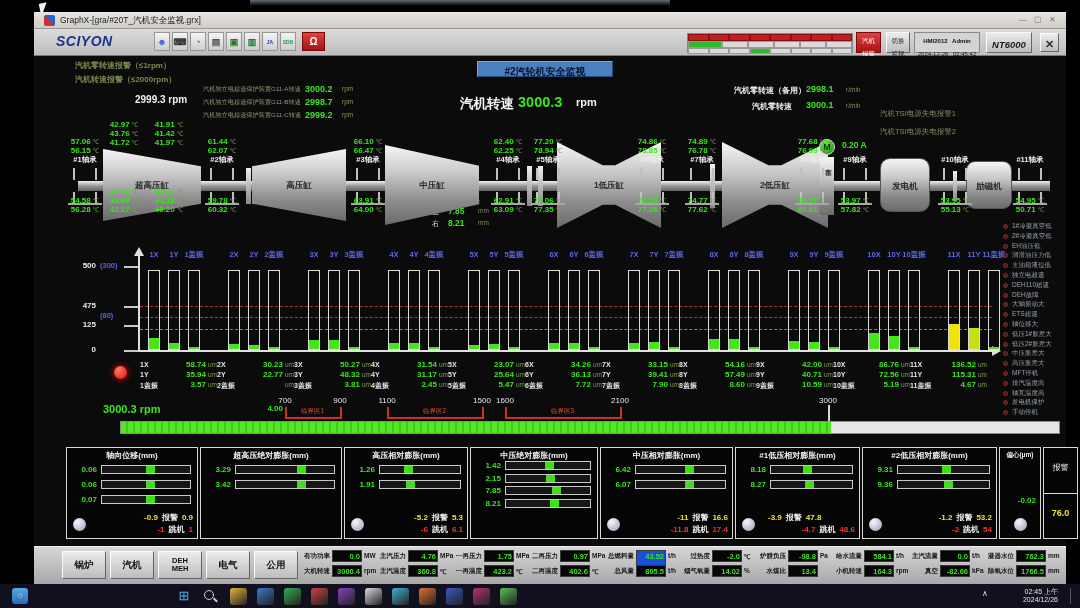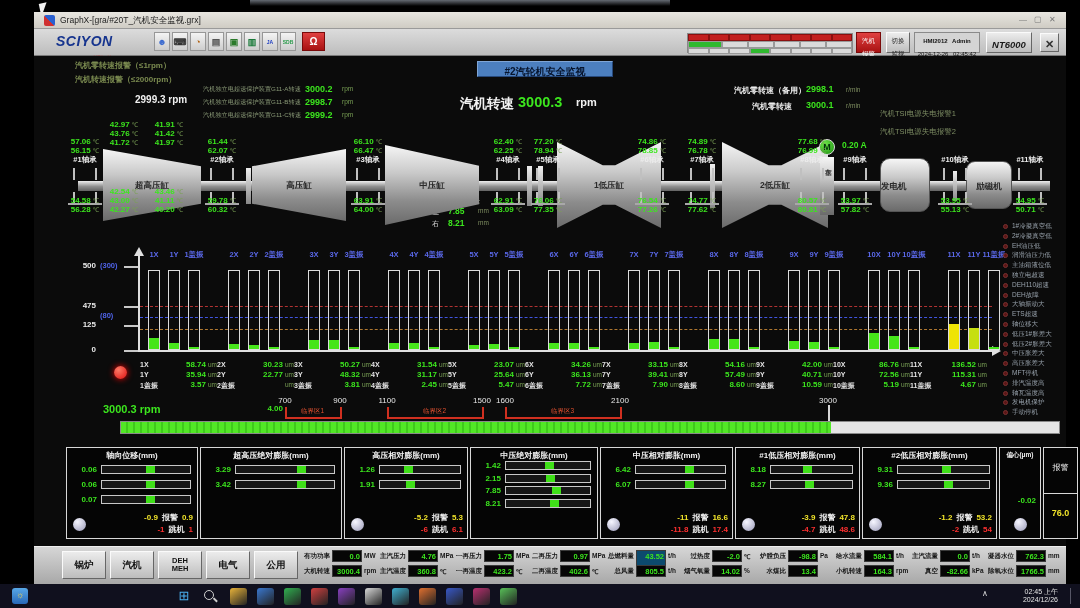--- a/index.html
+++ b/index.html
@@ -149,21 +149,21 @@
     <div style="position: absolute; left: 385px; top: 145px; width: 94px; height: 80px; background: linear-gradient(rgb(245, 245, 245), rgb(201, 201, 201) 35%, rgb(140, 140, 140) 70%, rgb(107, 107, 107)); clip-path: polygon(0px 0px, 100% 26%, 100% 74%, 0px 100%);">
       <div style="position: absolute; left: 0px; right: 0px; top: 35px; text-align: center; font-size: 8.5px; font-weight: bold; color: rgb(43, 43, 43); white-space: nowrap;">中压缸</div>
     </div>
     <div style="position: absolute; left: 557px; top: 142px; width: 104px; height: 86px; background: linear-gradient(rgb(245, 245, 245), rgb(201, 201, 201) 35%, rgb(140, 140, 140) 70%, rgb(107, 107, 107)); clip-path: polygon(0px 0px, 44% 27%, 56% 27%, 100% 0px, 100% 100%, 56% 73%, 44% 73%, 0px 100%);">
       <div style="position: absolute; left: 0px; right: 0px; top: 38px; text-align: center; font-size: 8.5px; font-weight: bold; color: rgb(43, 43, 43); white-space: nowrap;">1低压缸</div>
     </div>
     <div style="position: absolute; left: 722px; top: 142px; width: 106px; height: 86px; background: linear-gradient(rgb(245, 245, 245), rgb(201, 201, 201) 35%, rgb(140, 140, 140) 70%, rgb(107, 107, 107)); clip-path: polygon(0px 0px, 44% 27%, 56% 27%, 100% 0px, 100% 100%, 56% 73%, 44% 73%, 0px 100%);">
       <div style="position: absolute; left: 0px; right: 0px; top: 38px; text-align: center; font-size: 8.5px; font-weight: bold; color: rgb(43, 43, 43); white-space: nowrap;">2低压缸</div>
     </div>
     <div style="position: absolute; left: 880px; top: 158px; width: 50px; height: 54px; background: linear-gradient(rgb(245, 245, 245), rgb(201, 201, 201) 35%, rgb(140, 140, 140) 70%, rgb(107, 107, 107)); border-radius: 10px; border: 1px solid rgb(85, 85, 85);">
-      <div style="position: absolute; left: 0px; right: 0px; top: 22px; text-align: left; font-size: 8.5px; font-weight: bold; color: rgb(43, 43, 43); white-space: nowrap;">发电机</div>
+      <div style="position: absolute; left: 0px; right: 0px; top: 22px; text-align: center; font-size: 8.5px; font-weight: bold; color: rgb(43, 43, 43); white-space: nowrap;">发电机</div>
     </div>
     <div style="position: absolute; left: 966px; top: 161px; width: 46px; height: 48px; background: linear-gradient(rgb(245, 245, 245), rgb(201, 201, 201) 35%, rgb(140, 140, 140) 70%, rgb(107, 107, 107)); border-radius: 9px; border: 1px solid rgb(85, 85, 85);">
       <div style="position: absolute; left: 0px; right: 0px; top: 19px; text-align: center; font-size: 8.5px; font-weight: bold; color: rgb(43, 43, 43); white-space: nowrap;">励磁机</div>
     </div>
     <div style="position: absolute; left: 246px; top: 168px; width: 5px; height: 36px; background: linear-gradient(rgb(238, 238, 238), rgb(136, 136, 136));"></div>
     <div style="position: absolute; left: 527px; top: 166px; width: 5px; height: 40px; background: linear-gradient(rgb(238, 238, 238), rgb(136, 136, 136));"></div>
     <div style="position: absolute; left: 538px; top: 166px; width: 5px; height: 40px; background: linear-gradient(rgb(238, 238, 238), rgb(136, 136, 136));"></div>
     <div style="position: absolute; left: 710px; top: 164px; width: 5px; height: 44px; background: linear-gradient(rgb(238, 238, 238), rgb(136, 136, 136));"></div>
     <div style="position: absolute; left: 953px; top: 171px; width: 4px; height: 30px; background: linear-gradient(rgb(238, 238, 238), rgb(136, 136, 136));"></div>
     <div style="position: absolute; left: 819px; top: 139px; width: 16px; height: 16px; border-radius: 50%; background: radial-gradient(circle at 35% 30%, rgb(111, 232, 74), rgb(23, 138, 14)); border: 1px solid rgb(221, 221, 221); text-align: center; line-height: 15px; font-size: 9px; font-weight: bold; color: rgb(3, 51, 10);">M</div>
@@ -623,21 +623,21 @@
       <div style="position: absolute; left: 0px; right: 0px; top: 2px; text-align: center; font-size: 8px; font-weight: bold; color: rgb(242, 242, 242); white-space: nowrap;">#1低压相对膨胀(mm)</div>
       <div style="position: absolute; left: 2px; top: 17px; width: 28px; text-align: right; font-size: 8px; font-weight: bold; color: rgb(60, 230, 30);">8.18</div>
       <div style="position: absolute; left: 34px; top: 17px; right: 6px; height: 9px; border: 1px solid rgb(200, 200, 200); background: rgb(22, 22, 22);">
         <div style="position: absolute; left: 40%; top: 0px; width: 9px; height: 100%; background: rgb(63, 224, 24);"></div>
       </div>
       <div style="position: absolute; left: 2px; top: 32px; width: 28px; text-align: right; font-size: 8px; font-weight: bold; color: rgb(60, 230, 30);">8.27</div>
       <div style="position: absolute; left: 34px; top: 32px; right: 6px; height: 9px; border: 1px solid rgb(200, 200, 200); background: rgb(22, 22, 22);">
         <div style="position: absolute; left: 42%; top: 0px; width: 9px; height: 100%; background: rgb(63, 224, 24);"></div>
       </div>
       <div style="position: absolute; left: 6px; bottom: 7px; width: 13px; height: 13px; border-radius: 50%; background: radial-gradient(circle at 35% 30%, rgb(246, 246, 255), rgb(154, 154, 184));"></div>
-      <div style="position: absolute; left: 32px; right: 4px; top: 64px; height: 11px; text-align: right; font-size: 8px; font-weight: bold; white-space: nowrap;"><span style="color: rgb(240, 227, 42);">-3.9</span><span style="color: rgb(236, 236, 236); margin: 0px 4px;">报警</span><span style="color: rgb(240, 227, 42);">47.8</span></div>
+      <div style="position: absolute; left: 32px; right: 4px; top: 64px; height: 11px; font-size: 8px; font-weight: bold; white-space: nowrap;"><span style="color: rgb(240, 227, 42);">-3.9</span><span style="color: rgb(236, 236, 236); margin: 0px 4px;">报警</span><span style="color: rgb(240, 227, 42);">47.8</span></div>
       <div style="position: absolute; left: 28px; right: 4px; top: 76px; height: 11px; text-align: right; font-size: 8px; font-weight: bold; white-space: nowrap;"><span style="color: rgb(255, 48, 48);">-4.7</span><span style="color: rgb(236, 236, 236); margin: 0px 4px;">跳机</span><span style="color: rgb(255, 48, 48);">48.6</span></div>
     </div>
     <div style="position: absolute; left: 862px; top: 447px; width: 135px; height: 92px; border: 1px solid rgb(216, 216, 216); background: rgb(5, 5, 5);">
       <div style="position: absolute; left: 0px; right: 0px; top: 2px; text-align: center; font-size: 8px; font-weight: bold; color: rgb(242, 242, 242); white-space: nowrap;">#2低压相对膨胀(mm)</div>
       <div style="position: absolute; left: 2px; top: 17px; width: 28px; text-align: right; font-size: 8px; font-weight: bold; color: rgb(60, 230, 30);">9.31</div>
       <div style="position: absolute; left: 34px; top: 17px; right: 6px; height: 9px; border: 1px solid rgb(200, 200, 200); background: rgb(22, 22, 22);">
         <div style="position: absolute; left: 48%; top: 0px; width: 9px; height: 100%; background: rgb(63, 224, 24);"></div>
       </div>
       <div style="position: absolute; left: 2px; top: 32px; width: 28px; text-align: right; font-size: 8px; font-weight: bold; color: rgb(60, 230, 30);">9.36</div>
       <div style="position: absolute; left: 34px; top: 32px; right: 6px; height: 9px; border: 1px solid rgb(200, 200, 200); background: rgb(22, 22, 22);">
@@ -735,21 +735,21 @@
     <div style="position: absolute; left: 484px; top: 550px; width: 30px; height: 12px; background: rgb(6, 6, 6); border: 1px solid rgb(58, 58, 58);">
       <div style="position: absolute; left: 0px; right: 1px; top: 1px; text-align: right; font-size: 7.5px; font-weight: bold; color: rgb(60, 230, 30);">1.75</div>
     </div>
     <div style="position: absolute; left: 516px; top: 552px; font-size: 6.5px; font-weight: bold; color: rgb(22, 22, 22); white-space: nowrap;">MPa</div>
     <div style="position: absolute; left: 528px; top: 552px; width: 30px; text-align: right; font-size: 6.5px; font-weight: bold; color: rgb(22, 22, 22); white-space: nowrap;">二再压力</div>
     <div style="position: absolute; left: 560px; top: 550px; width: 30px; height: 12px; background: rgb(6, 6, 6); border: 1px solid rgb(58, 58, 58);">
       <div style="position: absolute; left: 0px; right: 1px; top: 1px; text-align: right; font-size: 7.5px; font-weight: bold; color: rgb(60, 230, 30);">0.97</div>
     </div>
     <div style="position: absolute; left: 592px; top: 552px; font-size: 6.5px; font-weight: bold; color: rgb(22, 22, 22); white-space: nowrap;">MPa</div>
     <div style="position: absolute; left: 604px; top: 552px; width: 30px; text-align: right; font-size: 6.5px; font-weight: bold; color: rgb(22, 22, 22); white-space: nowrap;">总燃料量</div>
-    <div style="position: absolute; left: 636px; top: 550px; width: 30px; height: 27px; background: #0c4a6e; border: 1px solid rgb(58, 58, 58);">
+    <div style="position: absolute; left: 636px; top: 550px; width: 30px; height: 27px; background: #1d4ed8; border: 1px solid rgb(58, 58, 58);">
       <div style="position: absolute; left: 0px; right: 1px; top: 1px; text-align: right; font-size: 7.5px; font-weight: bold; color: rgb(60, 230, 30);">43.52</div>
     </div>
     <div style="position: absolute; left: 668px; top: 552px; font-size: 6.5px; font-weight: bold; color: rgb(22, 22, 22); white-space: nowrap;">t/h</div>
     <div style="position: absolute; left: 680px; top: 552px; width: 30px; text-align: right; font-size: 6.5px; font-weight: bold; color: rgb(22, 22, 22); white-space: nowrap;">过热度</div>
     <div style="position: absolute; left: 712px; top: 550px; width: 30px; height: 12px; background: rgb(6, 6, 6); border: 1px solid rgb(58, 58, 58);">
       <div style="position: absolute; left: 0px; right: 1px; top: 1px; text-align: right; font-size: 7.5px; font-weight: bold; color: rgb(60, 230, 30);">-2.0</div>
     </div>
     <div style="position: absolute; left: 744px; top: 552px; font-size: 6.5px; font-weight: bold; color: rgb(22, 22, 22); white-space: nowrap;">℃</div>
     <div style="position: absolute; left: 756px; top: 552px; width: 30px; text-align: right; font-size: 6.5px; font-weight: bold; color: rgb(22, 22, 22); white-space: nowrap;">炉膛负压</div>
     <div style="position: absolute; left: 788px; top: 550px; width: 30px; height: 12px; background: rgb(6, 6, 6); border: 1px solid rgb(58, 58, 58);">

